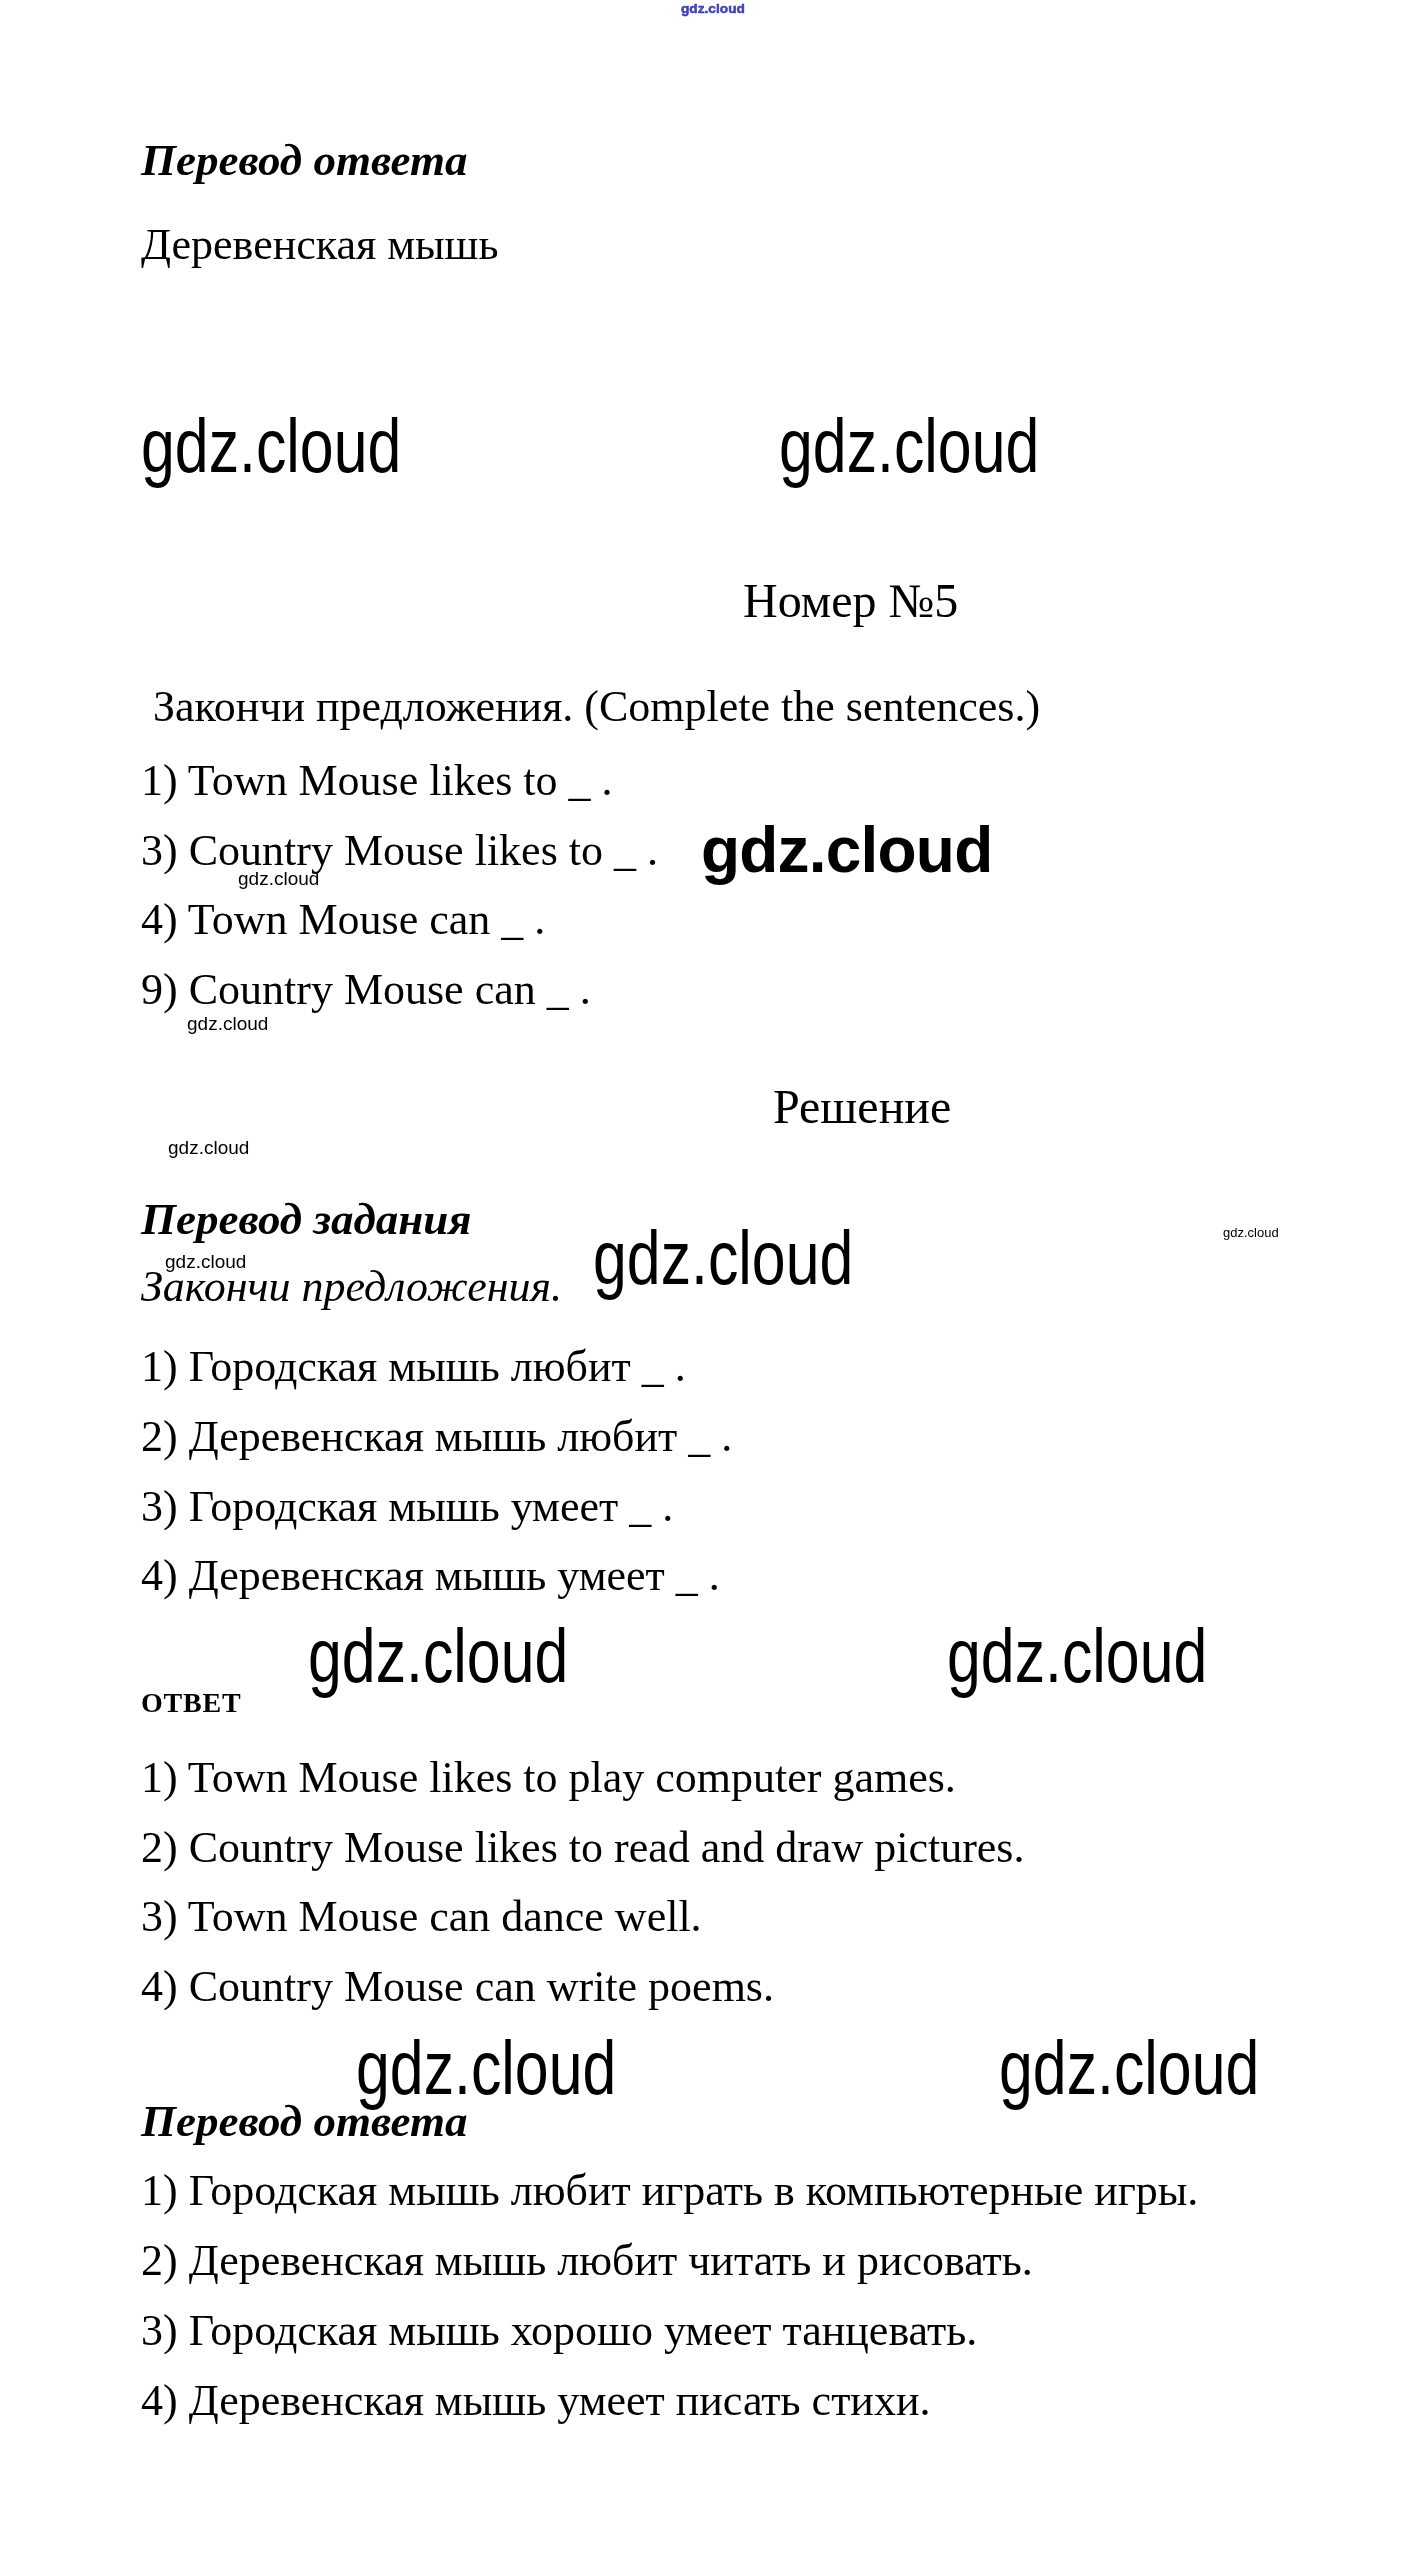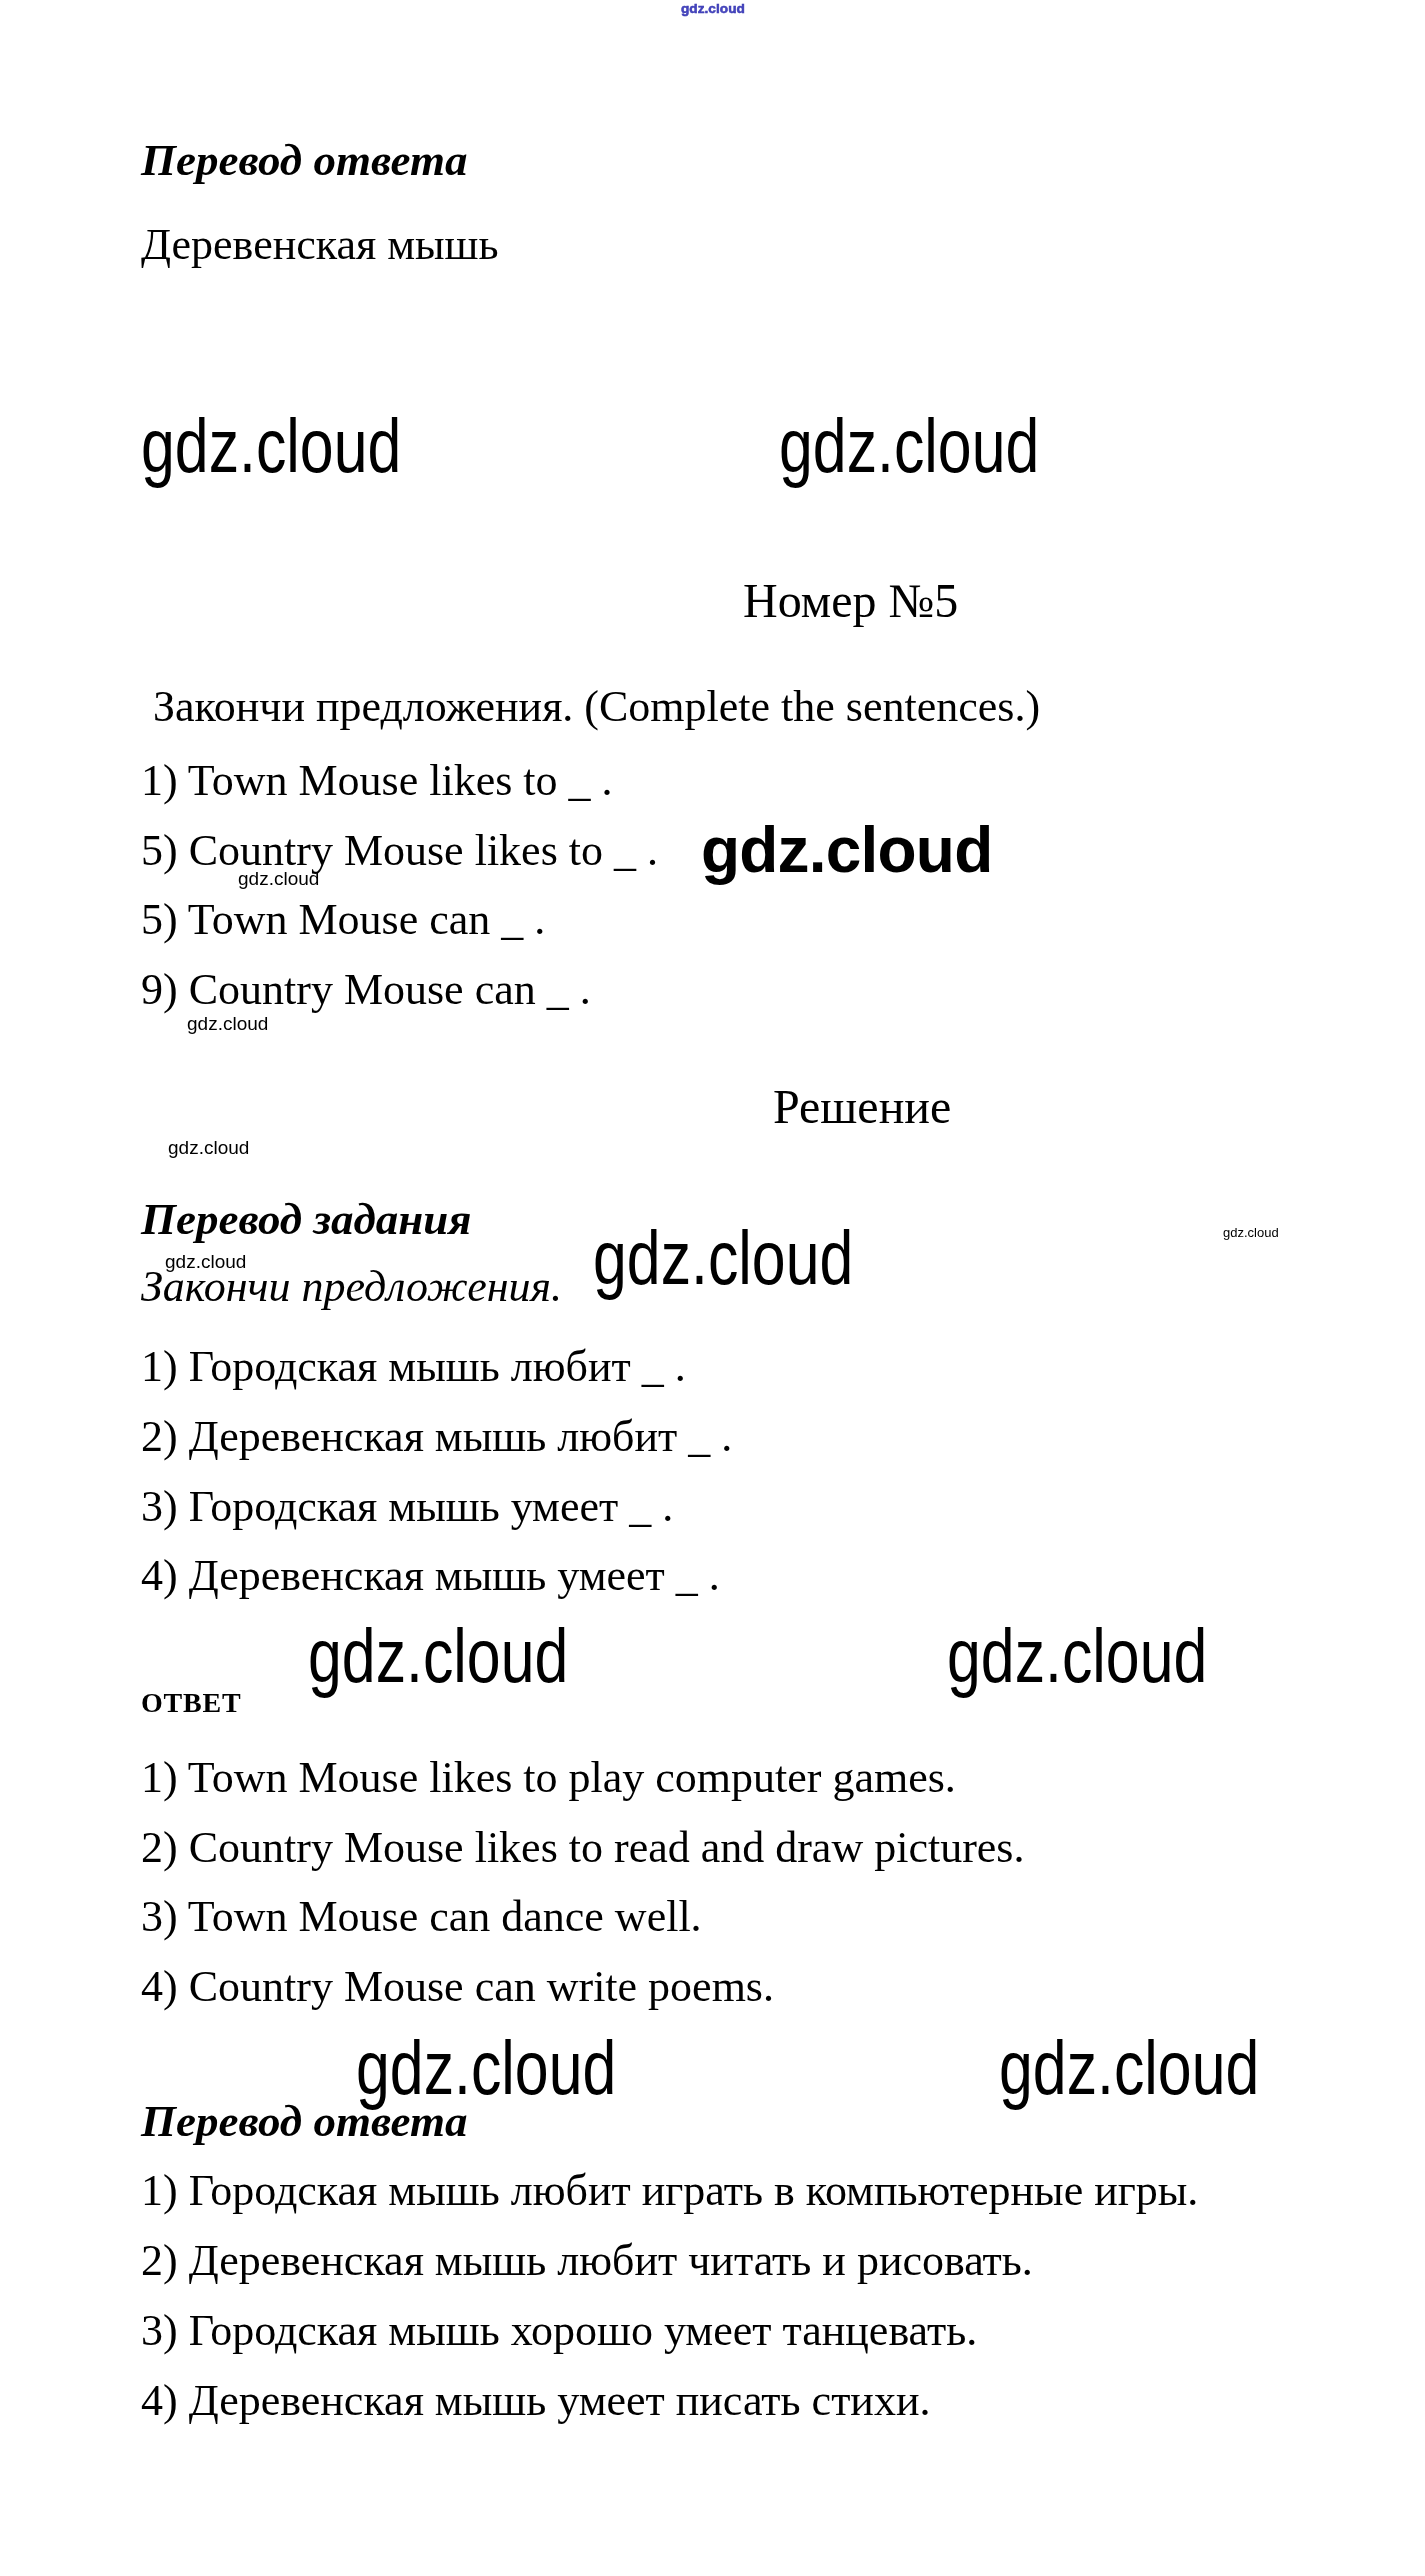--- a/index.html
+++ b/index.html
@@ -43,22 +43,22 @@
   <div class="abs body-text" style="left:141px; top:223px;">Деревенская мышь</div>
 
   <span class="abs wm wm-big" style="left:141px; top:408px;">gdz.cloud</span>
   <span class="abs wm wm-big" style="left:779px; top:408px;">gdz.cloud</span>
 
   <div class="abs heading-c" style="left:743px; top:577px;">Номер №5</div>
 
   <div class="abs body-text" style="left:141px; top:685px;margin-left:12px;">Закончи предложения. (Complete the sentences.)</div>
 
   <div class="abs body-text" style="left:141px; top:759px;">1) Town Mouse likes to _ .</div>
-  <div class="abs body-text" style="left:141px; top:829px;">5) Country Mouse likes to _ .</div>
-  <div class="abs body-text" style="left:141px; top:898px;">5) Town Mouse can _ .</div>
+  <div class="abs body-text" style="left:141px; top:829px;">3) Country Mouse likes to _ .</div>
+  <div class="abs body-text" style="left:141px; top:898px;">4) Town Mouse can _ .</div>
   <div class="abs body-text" style="left:141px; top:968px;">9) Country Mouse can _ .</div>
 
   <span class="abs wm wm-logo" style="left:701px; top:818px;">gdz.cloud</span>
 
   <span class="abs wm wm-small" style="left:238px; top:869px;">gdz.cloud</span>
 
   <span class="abs wm wm-small" style="left:187px; top:1014px;">gdz.cloud</span>
 
   <div class="abs heading-c" style="left:773px; top:1083px;">Решение</div>
 

